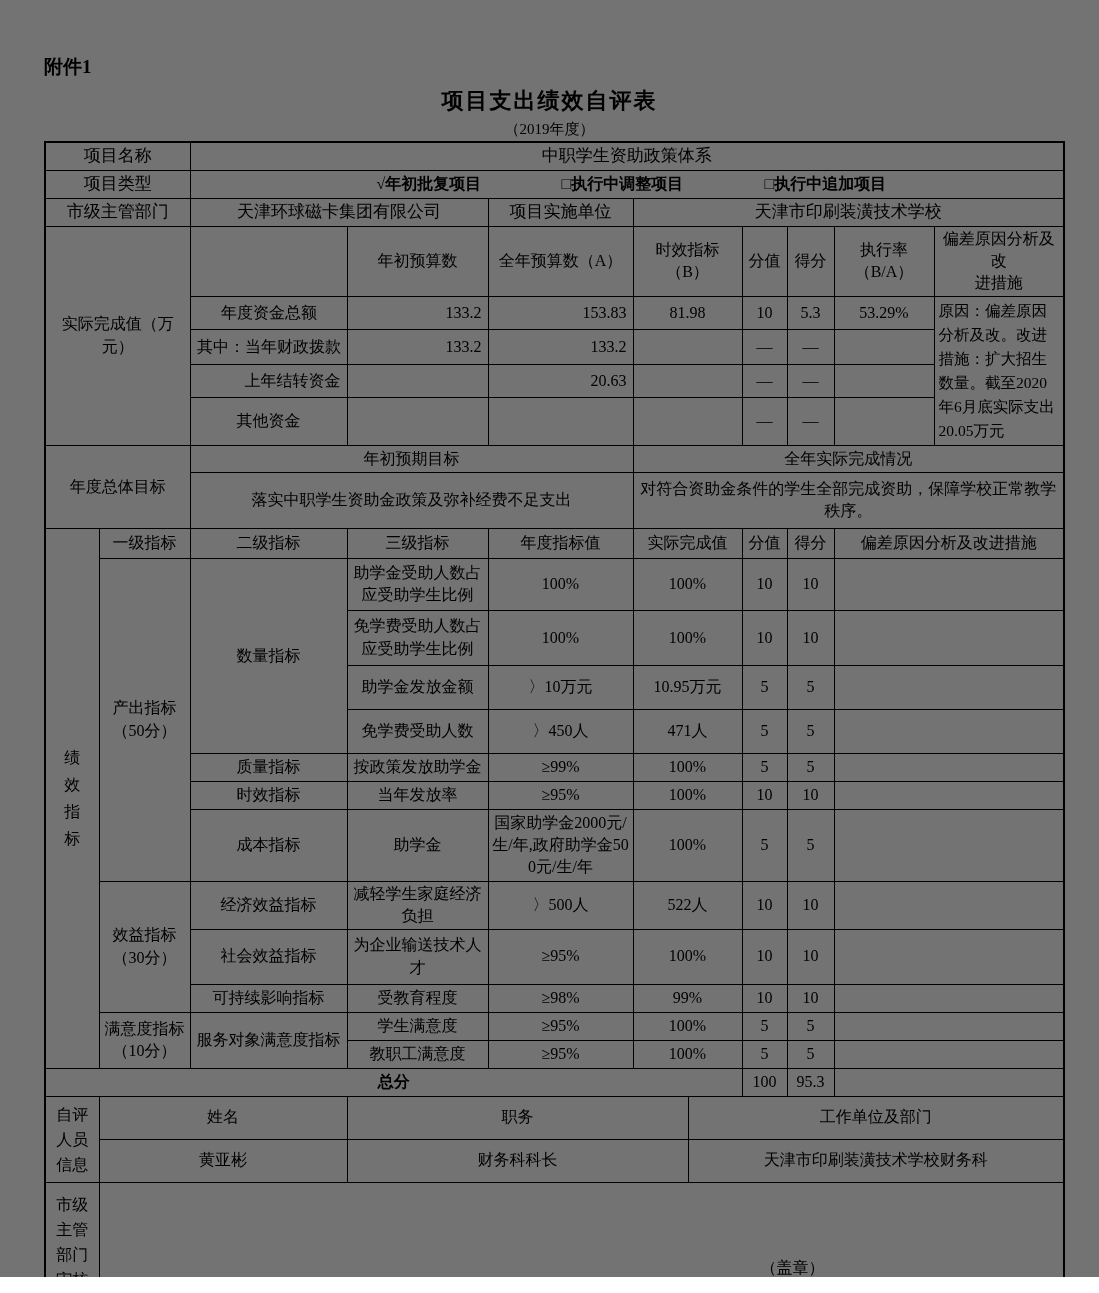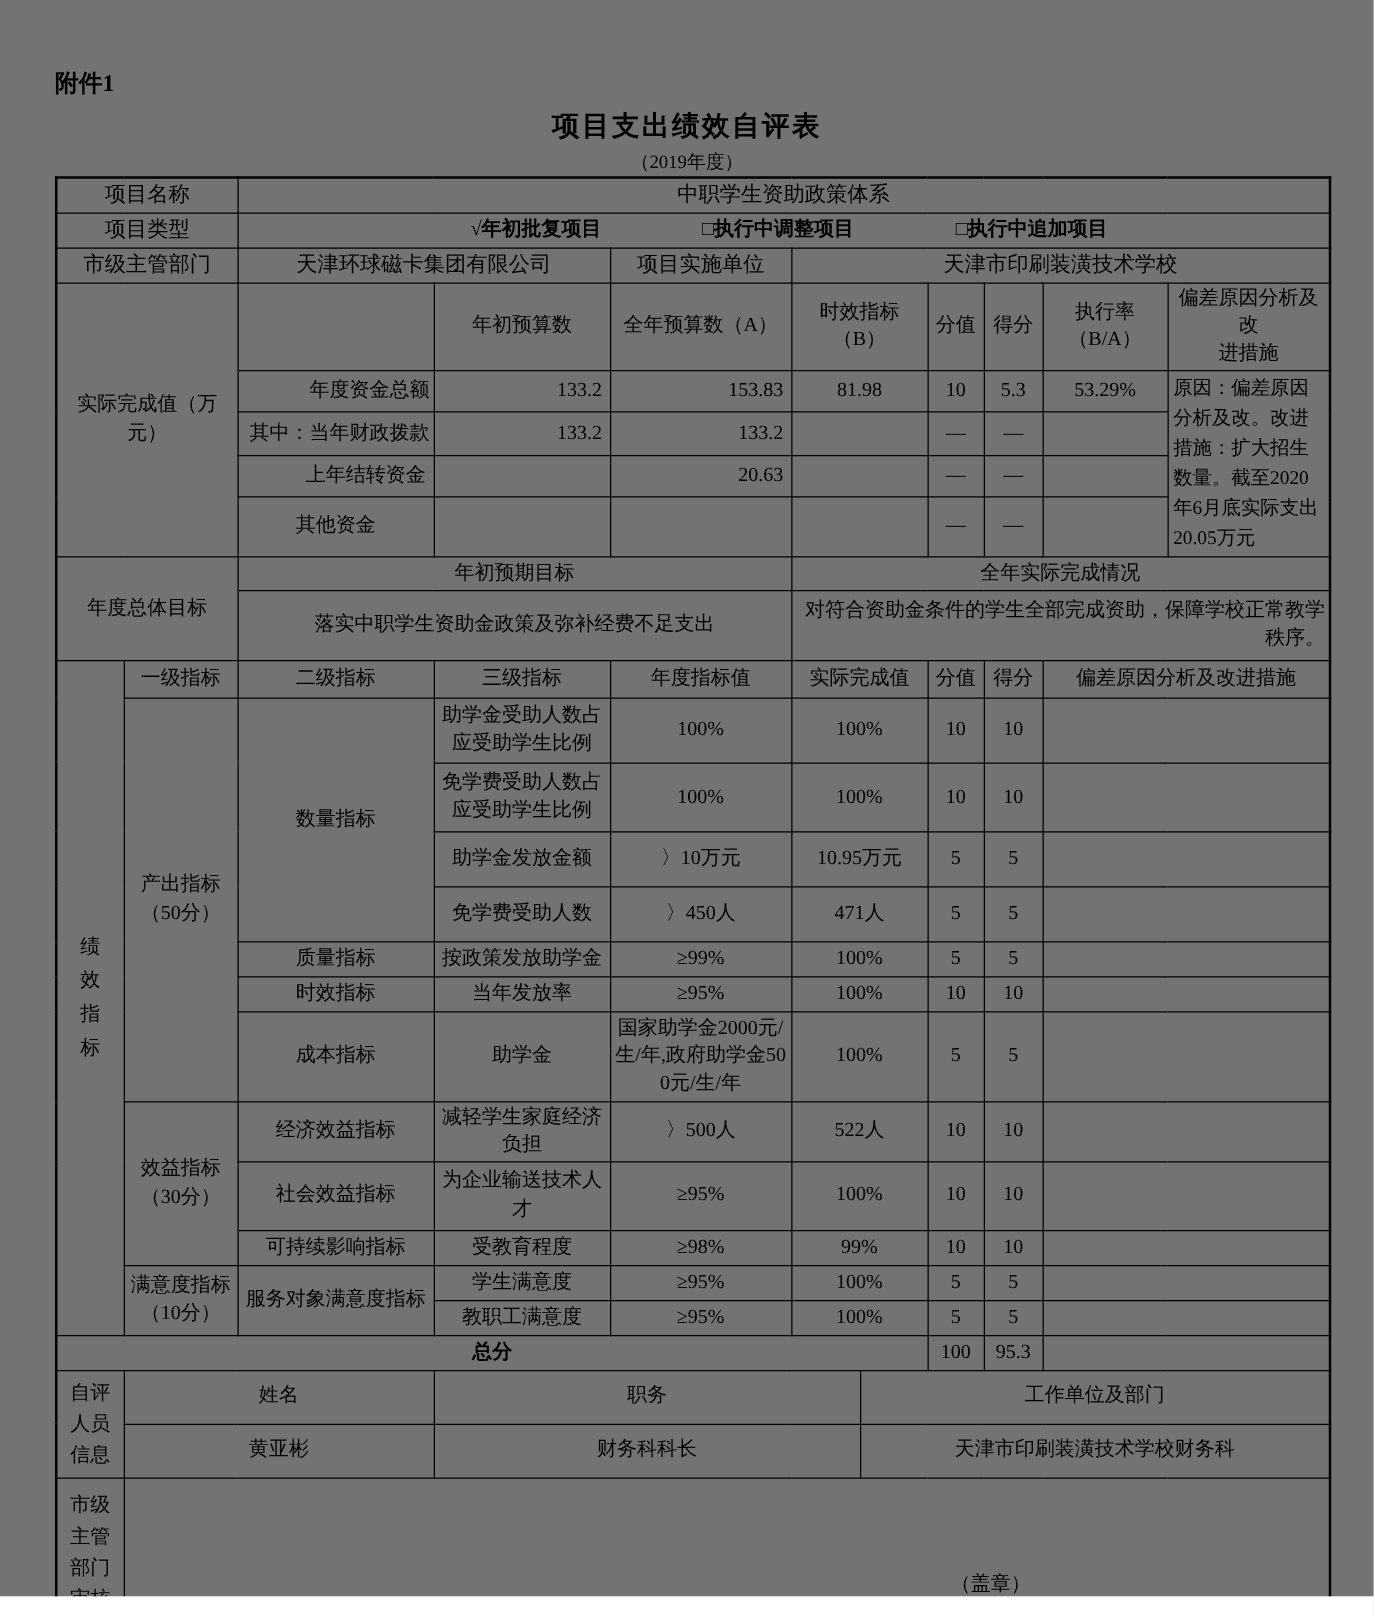--- a/index.html
+++ b/index.html
@@ -4,21 +4,21 @@
 <style>
   html,body{margin:0;padding:0;background:#fff;}
   body{width:1099px;height:1293px;font-family:"Liberation Serif","DejaVu Serif",serif;color:#000;}
   .page{position:relative;width:1099px;height:1277px;background:#737373;overflow:hidden;}
   .attachment{position:absolute;left:44px;top:54px;font-size:19px;font-weight:bold;}
   .doc-title{position:absolute;left:0;top:86px;width:1099px;text-align:center;font-size:22px;font-weight:bold;letter-spacing:2px;}
   .doc-subtitle{position:absolute;left:0;top:120px;width:1099px;text-align:center;font-size:15px;}
   table.sheet{position:absolute;left:44px;top:141px;width:1019px;border-collapse:collapse;table-layout:fixed;border:2px solid #000;}
   td{border:1px solid #000;text-align:center;vertical-align:middle;font-size:16px;line-height:1.4;padding:1px 3px;overflow:hidden;word-break:break-all;}
   .info-cell{font-size:17px;}
-  .al{text-align:right;margin-top:36px;}
+  .al{text-align:center;margin-top:36px;}
   .ar{text-align:right;padding-right:6px;}
   .pl{padding-left:4px;}
   .pre{white-space:pre-line;}
   .bold{font-weight:bold;}
   .note{text-align:left;line-height:1.55;font-size:15.5px;padding:2px 4px;}
   .typecell{position:relative;font-weight:bold;}
   .opt{position:absolute;top:50%;transform:translateY(-50%);white-space:nowrap;font-size:16px;}
   .opt1{left:186px;} .opt2{left:371px;} .opt3{left:574px;}
   .vert1 > div{width:18px;margin:0 auto;line-height:27px;text-align:center;}
   .vert2 > div{width:36px;margin:4px auto;line-height:25px;text-align:center;}

